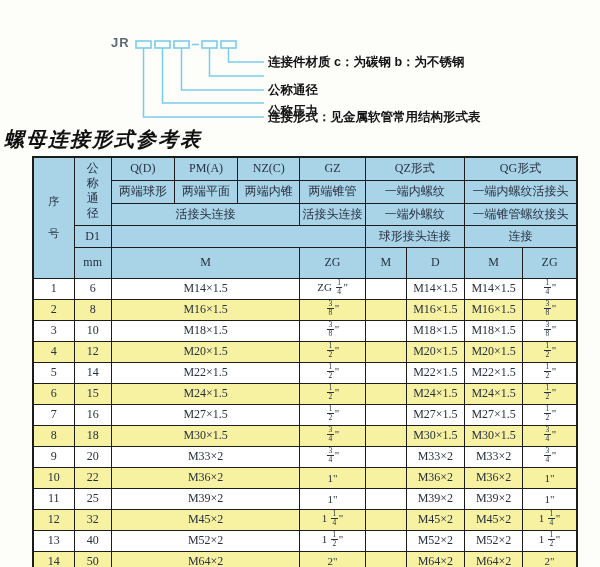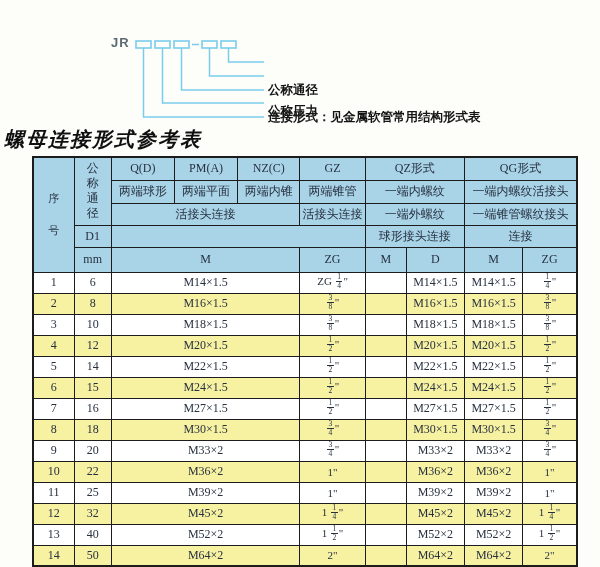--- a/index.html
+++ b/index.html
@@ -48,21 +48,21 @@
     font-size:12px;color:var(--ttext);
   }
   th,td{
     border:1px solid var(--border);
     padding:0 1px;text-align:center;vertical-align:middle;
     font-weight:normal;overflow:hidden;white-space:nowrap;
   }
   thead th{background:var(--header-bg);}
   thead tr.h1 th,thead tr.h2 th{height:23px;}
   thead tr.h3 th,thead tr.h4 th{height:22px;}
-  thead tr.h5 th{height:25px;}
+  thead tr.h5 th{height:31px;}
   tbody tr{height:21px;background:var(--row-bg);}
   tbody tr:nth-child(even){background:var(--row-alt);}
   .vtext{width:1.05em;margin:0 auto;line-height:1.25;word-break:break-all;white-space:normal;font-size:12px;}
   .vtext.wide{line-height:2.9;font-size:11px;}
   
   .frac{
     display:inline-block;vertical-align:middle;text-align:center;
     font-size:7.5px;line-height:1.05;margin:0 1px;position:relative;top:-1px;
   }
   .frac .num{display:block;border-bottom:1px solid currentColor;padding:0 1.5px;}
@@ -82,20 +82,21 @@
     <line class="wire" x1="192" y1="44.5" x2="199" y2="44.5"></line>
     <rect class="box" x="202" y="41" width="15" height="7"></rect>
     <rect class="box" x="221" y="41" width="15" height="7"></rect>
     <path class="wire" d="M228.5 48 V62 H264"></path>
     <path class="wire" d="M209.5 48 V76 H264"></path>
     <path class="wire" d="M181.5 48 V90 H264"></path>
     <path class="wire" d="M162.5 48 V103 H264"></path>
     <path class="wire" d="M143.5 48 V117 H264"></path>
   </svg>
 
+  <div class="code-label" style="top:55px">连接件材质  c：为碳钢  b：为不锈钢</div>
   <div class="code-label" style="top:83px">公称通径</div>
   <div class="code-label" style="top:104px">公称压力</div>
   <div class="code-label" style="top:110px">连接形式：见金属软管常用结构形式表</div>
 </div>
 
 <h2 class="tbl-title">螺母连接形式参考表</h2>
 
 <table>
   <colgroup>
     <col style="width:41px">

